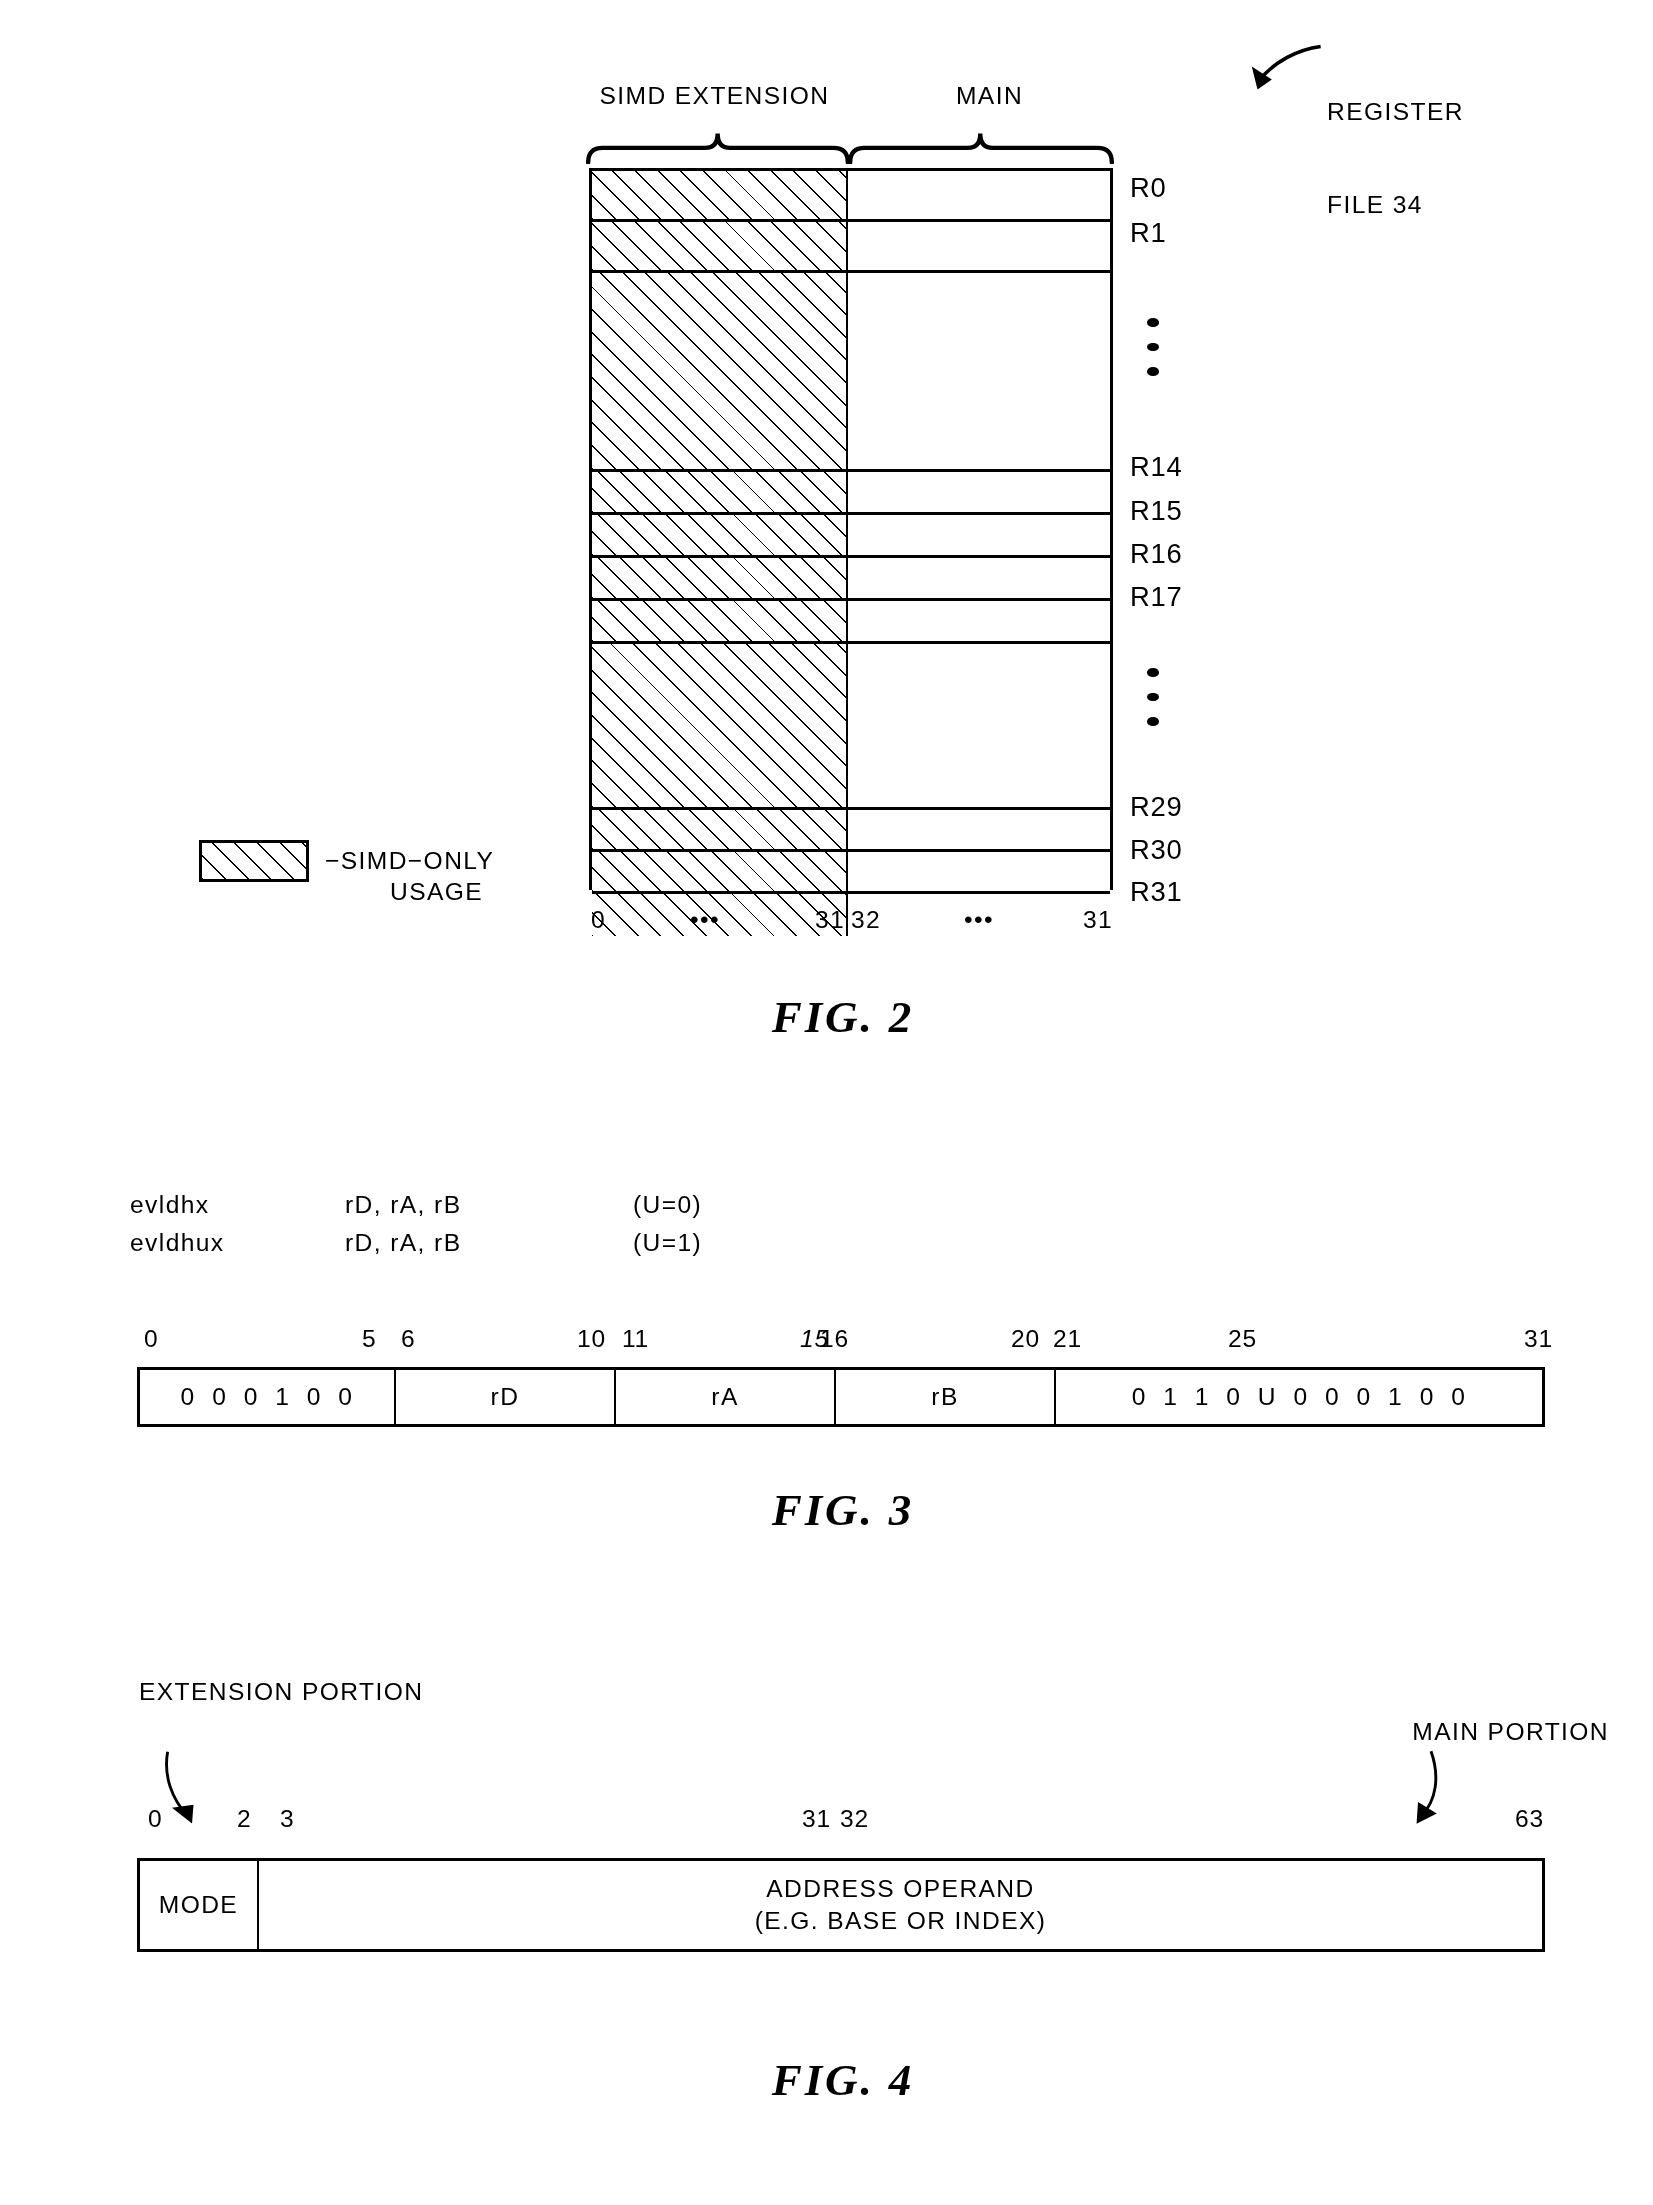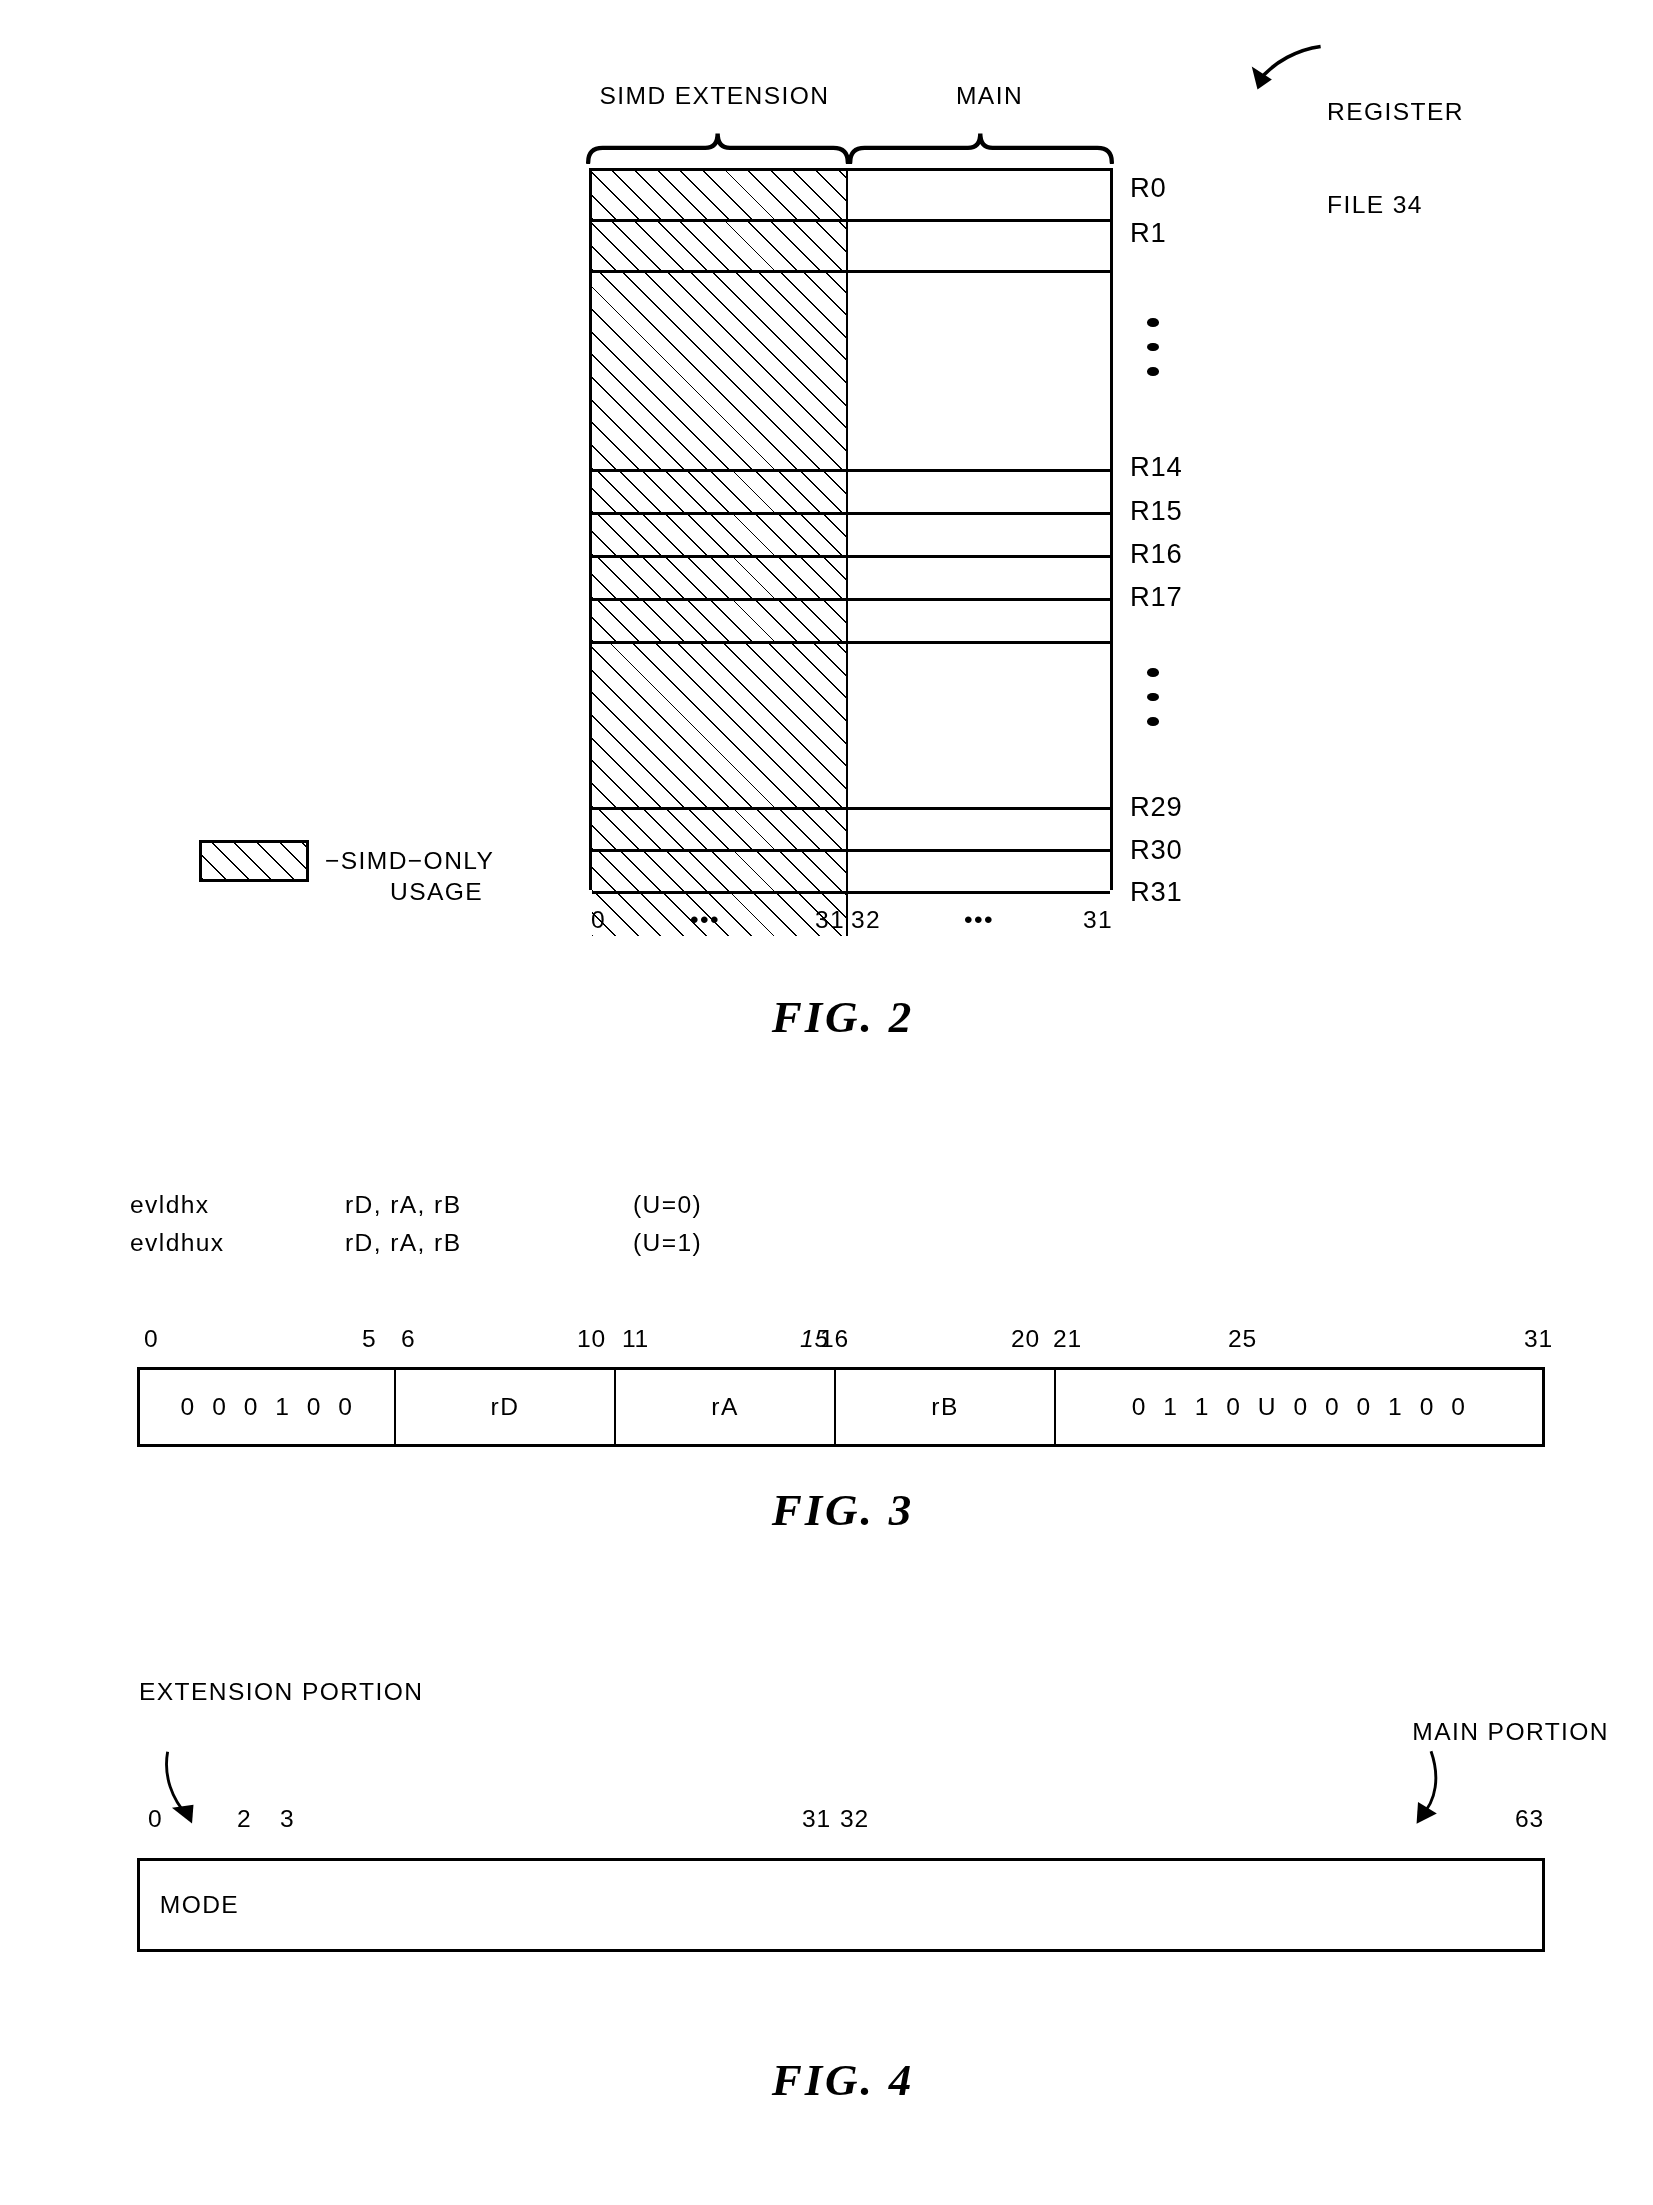--- a/index.html
+++ b/index.html
@@ -269,21 +269,21 @@
 <div class="bitnum" style="left:401px;  top:1325px;">6</div>
 <div class="bitnum" style="left:577px;  top:1325px;">10</div>
 <div class="bitnum" style="left:622px;  top:1325px;">11</div>
 <div class="bitnum" style="left:800px; top:1325px;font-style:italic;">15</div>
 <div class="bitnum" style="left:820px; top:1325px;">16</div>
 <div class="bitnum" style="left:1011px; top:1325px;">20</div>
 <div class="bitnum" style="left:1053px; top:1325px;">21</div>
 <div class="bitnum" style="left:1228px; top:1325px;">25</div>
 <div class="bitnum" style="left:1524px; top:1325px;">31</div>
 
-<div class="field-table" style="left:137px; top:1367px; width:1408px; height:80px;">
+<div class="field-table" style="left:137px; top:1367px; width:1408px; height:60px;">
   <div class="field-cell" style="width:256px;">0  0  0  1  0  0</div>
   <div class="field-cell" style="width:220px;">rD</div>
   <div class="field-cell" style="width:220px;">rA</div>
   <div class="field-cell" style="width:220px;">rB</div>
   <div class="field-cell" style="flex:1;">0  1  1  0  U  0  0  0  1  0  0</div>
 </div>
 
 <div class="abs figcap" style="left:0; top:1484px;">FIG. 3</div>
 
 <div class="abs txt" style="left:139px; top:1677px;">EXTENSION PORTION</div>
@@ -303,16 +303,20 @@
 <div class="bitnum" style="left:237px;  top:1805px;">2</div>
 <div class="bitnum" style="left:280px;  top:1805px;">3</div>
 <div class="bitnum" style="left:802px; top:1805px;">31</div>
 <div class="bitnum" style="left:840px; top:1805px;">32</div>
 <div class="bitnum" style="left:1515px; top:1805px;">63</div>
 
 <div class="field-table" style="left:137px; top:1858px; width:1408px; height:94px;">
   <div class="field-cell" style="width:119px;">
     <span>MODE</span>
   </div>
+  <div class="field-cell" style="flex:1; flex-direction:column;">
+    <span>ADDRESS OPERAND</span>
+    <span>(E.G. BASE OR INDEX)</span>
+  </div>
 </div>
 
 <div class="abs figcap" style="left:0; top:2054px;">FIG. 4</div>
 
 
 </body></html>

